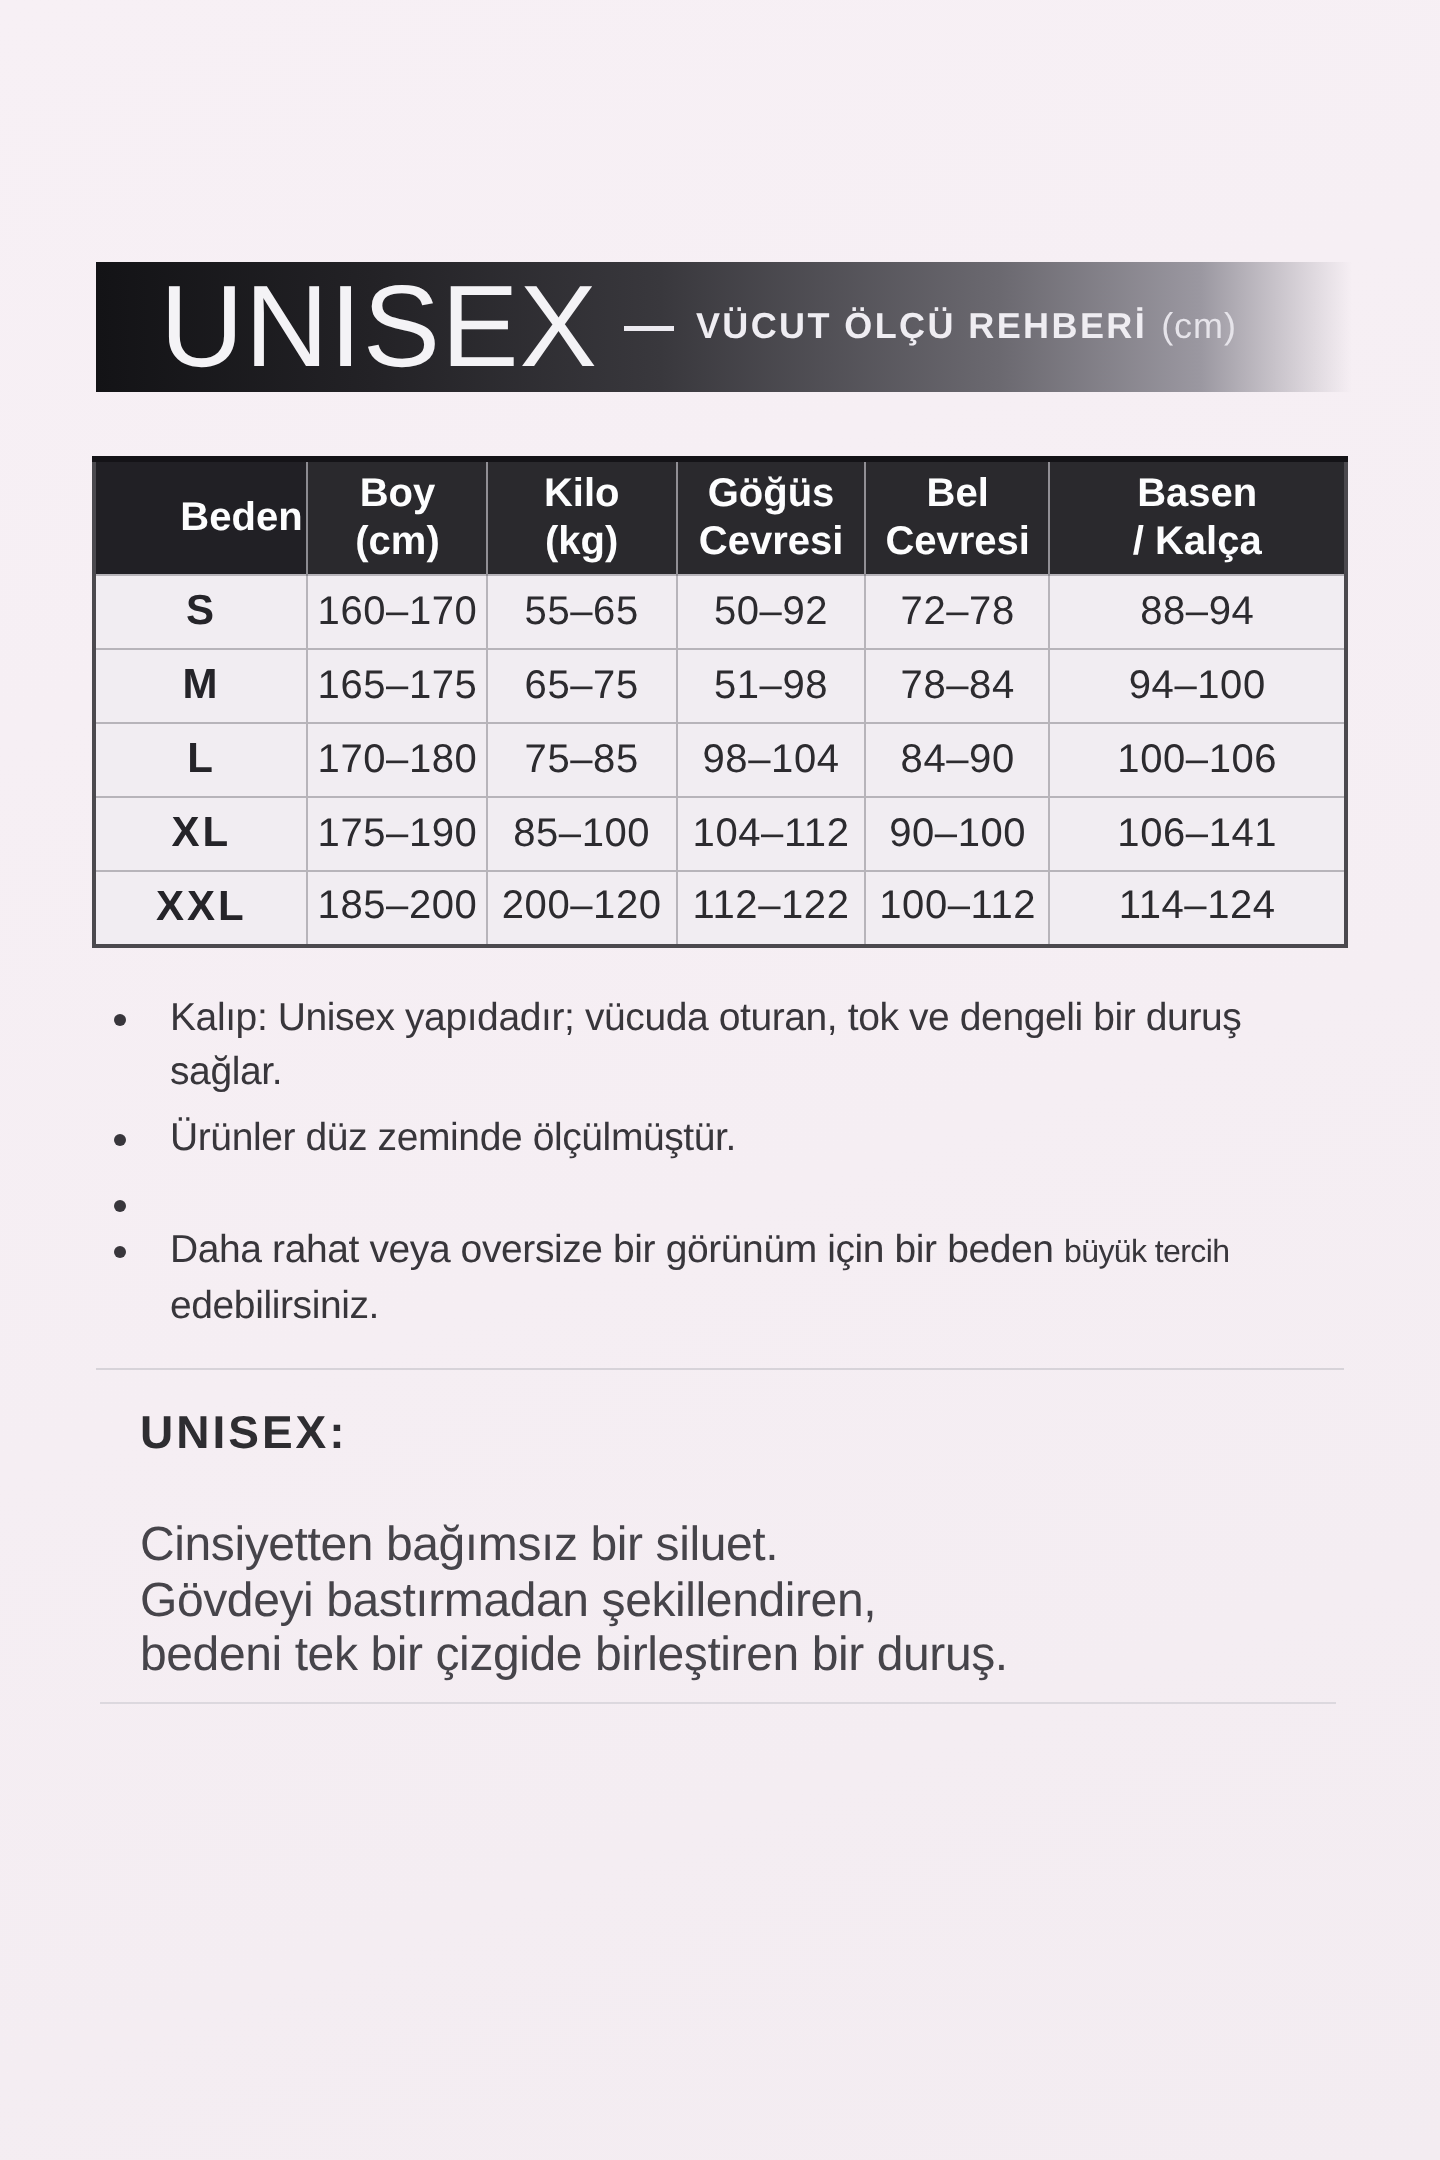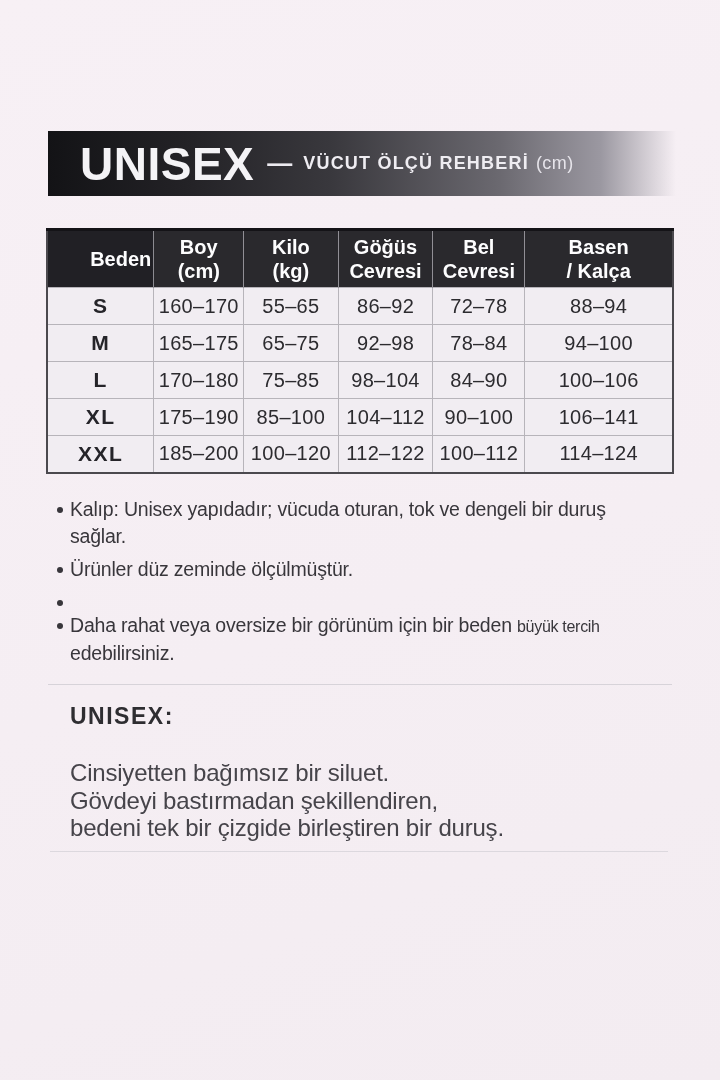--- a/index.html
+++ b/index.html
@@ -19,22 +19,22 @@
     background: linear-gradient(to right,
       #131316 0%, #232226 22%, #39383d 45%,
       #6b6970 72%, #9b98a1 88%, rgba(155,152,161,0) 100%);
     display: flex;
     align-items: center;
     padding-left: 32px;
     color: #f4f3f6;
     white-space: nowrap;
   }
   .banner-title {
-    font-size: 46px;
-    font-weight: 700;
+    font-size: 58px;
+    font-weight: 400;
     letter-spacing: 0.5px;
     line-height: 1;
   }
   .banner-dash {
     font-size: 25px;
     font-weight: 700;
     margin: 0 11px 0 13px;
     color: #eceaf0;
   }
   .banner-subtitle {
@@ -95,21 +95,21 @@
 
   
   .notes {
     position: absolute;
     left: 57px; top: 496px;
     width: 600px;
     list-style: none;
   }
   .note-item {
     display: flex;
-    gap: 7px;
+    gap: 22px;
     margin-bottom: 6px;
     font-size: 19.5px;
     line-height: 27px;
     color: #38363b;
     letter-spacing: -0.2px;
   }
   .dot {
     flex: 0 0 auto;
     width: 6px; height: 6px;
     margin-top: 11px;
@@ -183,29 +183,29 @@
 Cevresi</th>
         <th>Basen
 / Kalça</th>
       </tr>
     </thead>
     <tbody>
       <tr>
         <th>S</th>
         <td>160–170</td>
         <td>55–65</td>
-        <td>86–92</td>
+        <td>50–92</td>
         <td>72–78</td>
         <td>88–94</td>
       </tr>
       <tr>
         <th>M</th>
         <td>165–175</td>
         <td>65–75</td>
-        <td>92–98</td>
+        <td>51–98</td>
         <td>78–84</td>
         <td>94–100</td>
       </tr>
       <tr>
         <th>L</th>
         <td>170–180</td>
         <td>75–85</td>
         <td>98–104</td>
         <td>84–90</td>
         <td>100–106</td>
@@ -214,21 +214,21 @@
         <th>XL</th>
         <td>175–190</td>
         <td>85–100</td>
         <td>104–112</td>
         <td>90–100</td>
         <td>106–141</td>
       </tr>
       <tr>
         <th>XXL</th>
         <td>185–200</td>
-        <td>100–120</td>
+        <td>200–120</td>
         <td>112–122</td>
         <td>100–112</td>
         <td>114–124</td>
       </tr>
     </tbody>
   </table>
 
   <ul class="notes">
     <li class="note-item">
       <span class="dot"></span>

